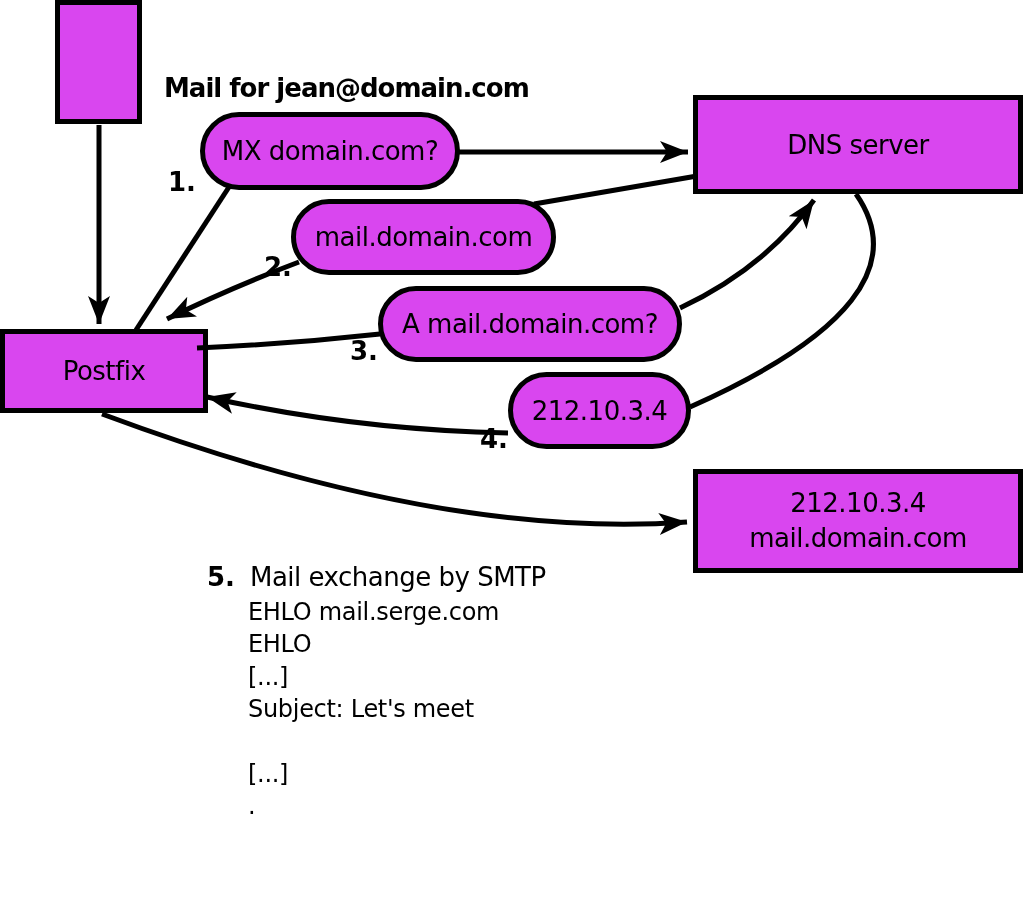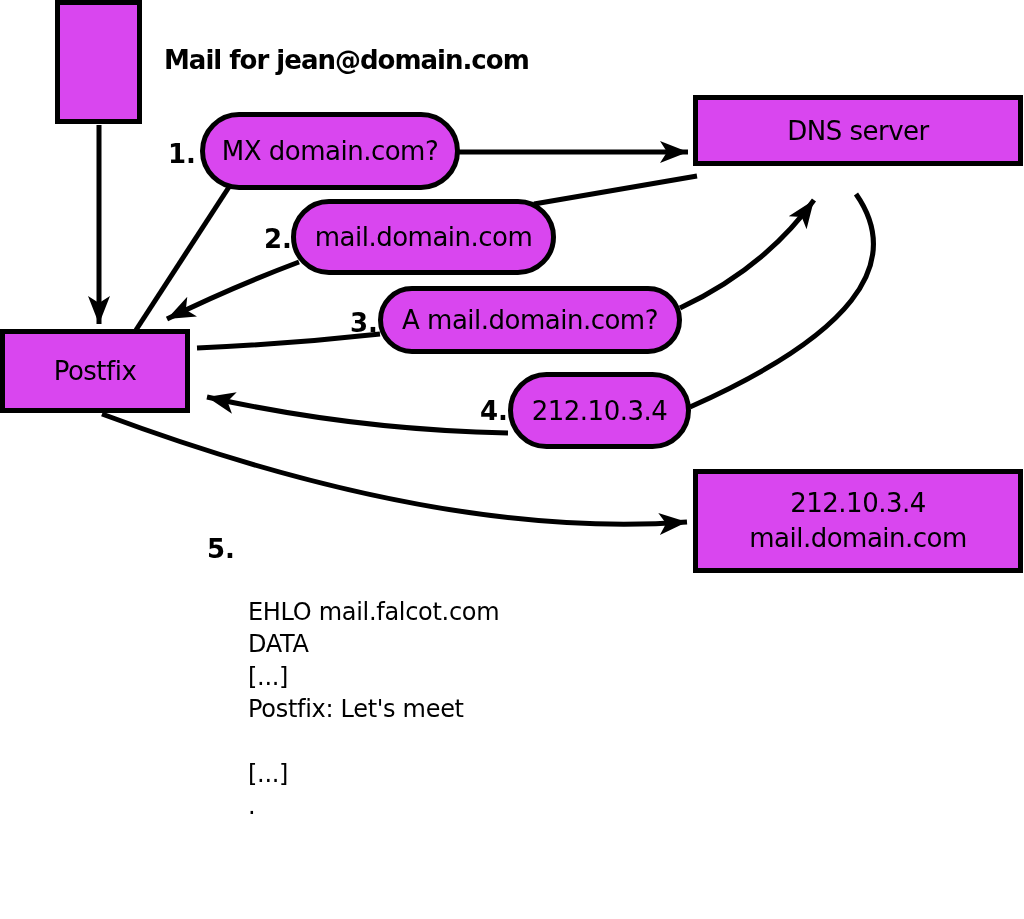--- a/index.html
+++ b/index.html
@@ -21,20 +21,21 @@
     display:flex;align-items:center;justify-content:center;
     box-sizing:border-box;
     font-size:26px;letter-spacing:-0.5px;
     text-align:center;
   }
   .pill{border-radius:39px;}
   .lbl{
     position:absolute;z-index:4;
     font-size:26px;letter-spacing:-0.5px;line-height:30px;
     white-space:pre;
+    margin-top:28px;
   }
   .bold{font-weight:bold;}
   .title{letter-spacing:-1px;}
   .num{width:50px;text-align:right;letter-spacing:0;}
   .smtp{
     position:absolute;left:248px;top:596px;z-index:4;
     font-size:24px;letter-spacing:-0.3px;
   }
   .smtp-line{height:32.4px;line-height:32.4px;white-space:pre;}
   .two-line{flex-direction:column;line-height:35px;}
@@ -57,61 +58,62 @@
     <path class="edge" d="M 299 262 Q 230 288 167 319" marker-end="url(#ah)"></path>
     <path class="edge" d="M 197 348 Q 290 344 380 334"></path>
     <path class="edge" d="M 680 308 Q 765 268 814 200" marker-end="url(#ah)"></path>
     <path class="edge" d="M 856 194 Q 930 300 690 407"></path>
     <path class="edge" d="M 508 433 Q 356 430 207 397" marker-end="url(#ah)"></path>
     <path class="edge" d="M 102 414 Q 440 540 687 522" marker-end="url(#ah)"></path>
   </svg>
 
   <div class="node" style="left:55px;top:0;width:87px;height:124px;"></div>
 
-  <div class="node" style="left:0;top:329px;width:190px;height:84px;">
+  <div class="node" style="left:0;top:329px;width:208px;height:84px;">
     <span>Postfix</span>
   </div>
 
-  <div class="node" style="left:693px;top:95px;width:330px;height:71px;">
+  <div class="node" style="left:693px;top:95px;width:330px;height:99px;">
     <span>DNS server</span>
   </div>
 
   <div class="node two-line" style="left:693px;top:469px;width:330px;height:104px;">
     <span>212.10.3.4</span>
     <span>mail.domain.com</span>
   </div>
 
   <div class="node pill" style="left:200px;top:112px;width:260px;height:78px;">
     <span>MX domain.com?</span>
   </div>
 
   <div class="node pill" style="left:291px;top:199px;width:265px;height:76px;">
     <span>mail.domain.com</span>
   </div>
 
-  <div class="node pill" style="left:378px;top:286px;width:304px;height:68px;">
+  <div class="node pill" style="left:378px;top:286px;width:304px;height:76px;">
     <span>A mail.domain.com?</span>
   </div>
 
   <div class="node pill" style="left:508px;top:372px;width:183px;height:77px;">
     <span>212.10.3.4</span>
   </div>
 
   <div class="lbl bold title" style="left:164px;top:45px;">Mail for jean@domain.com</div>
 
   <div class="lbl bold num" style="left:146px;top:139px;">1.</div>
   <div class="lbl bold num" style="left:242px;top:224px;">2.</div>
   <div class="lbl bold num" style="left:328px;top:308px;">3.</div>
   <div class="lbl bold num" style="left:458px;top:396px;">4.</div>
   <div class="lbl bold num" style="left:185px;top:534px;">5.</div>
 
+  <div class="lbl" style="left:250px;top:534px;">Mail exchange by SMTP</div>
 
   <div class="smtp">
-    <div class="smtp-line">EHLO mail.falcot.com</div>
-    <div class="smtp-line">DATA</div>
+    <div class="smtp-line">EHLO mail.serge.com</div>
+    <div class="smtp-line">EHLO</div>
     <div class="smtp-line">[...]</div>
-    <div class="smtp-line">Postfix: Let's meet</div>
+    <div class="smtp-line">Subject: Let's meet</div>
     <div class="smtp-line"></div>
     <div class="smtp-line">[...]</div>
     <div class="smtp-line">.</div>
   </div>
 
 </div>
 
 </body></html>

